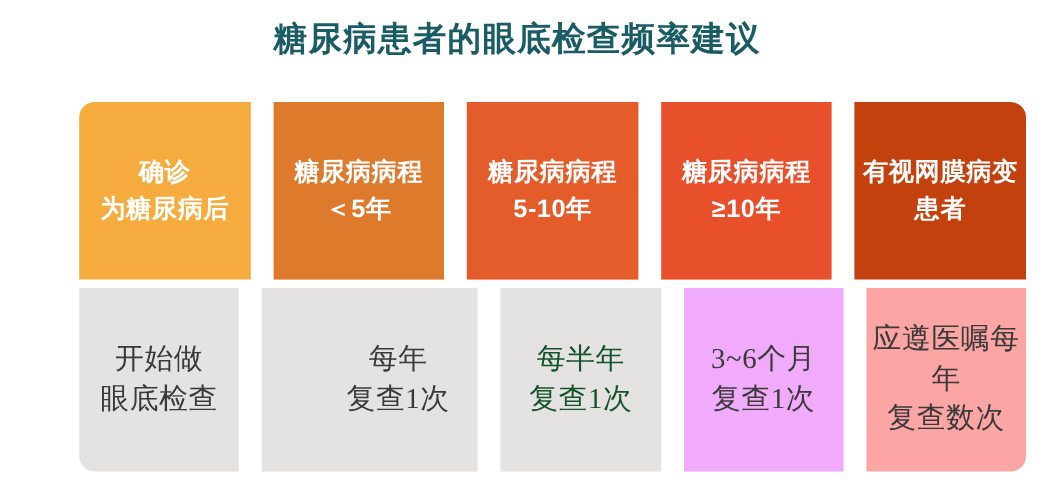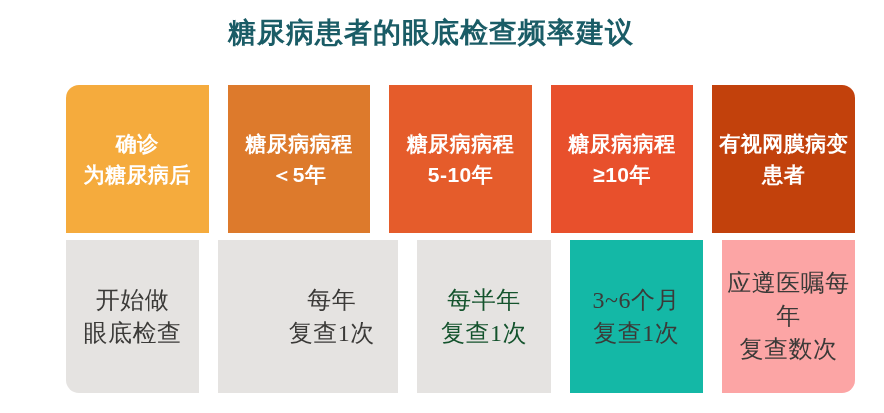--- a/index.html
+++ b/index.html
@@ -145,21 +145,21 @@
 眼底检查</span>
       </div>
       <div class="cell body-cell" style="background: rgb(229, 227, 225); color: rgb(59, 58, 56); padding-left: 47px;">
         <span class="cell-text">每年
 复查1次</span>
       </div>
       <div class="cell body-cell" style="background: rgb(229, 227, 225); color: #14532d;">
         <span class="cell-text">每半年
 复查1次</span>
       </div>
-      <div class="cell body-cell" style="background: #14b8a6; color: rgb(59, 58, 56);">
+      <div class="cell body-cell" style="background: #f0abfc; color: rgb(59, 58, 56);">
         <span class="cell-text">3~6个月
 复查1次</span>
       </div>
       <div class="cell body-cell" style="background: #fca5a5; color: rgb(59, 58, 56);">
         <span class="cell-text">应遵医嘱每年
 复查数次</span>
       </div>
     </div>
 
   </div>

